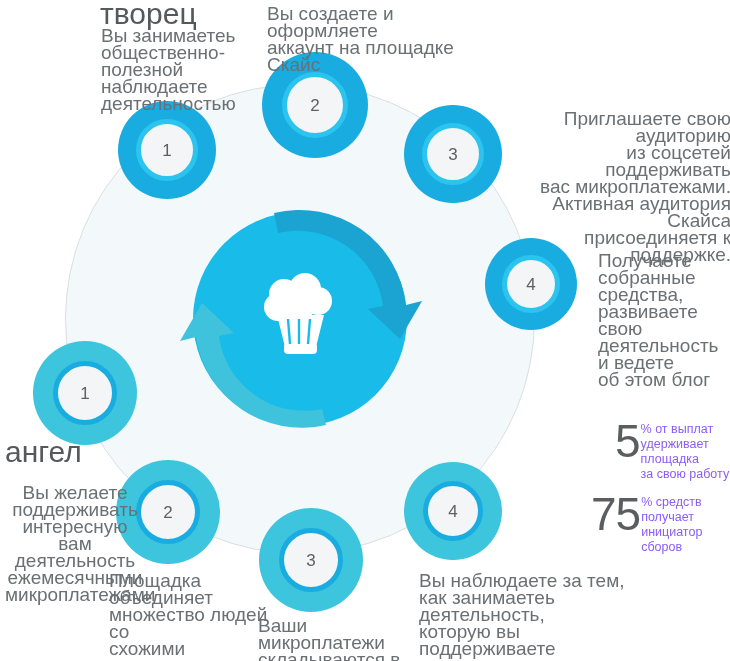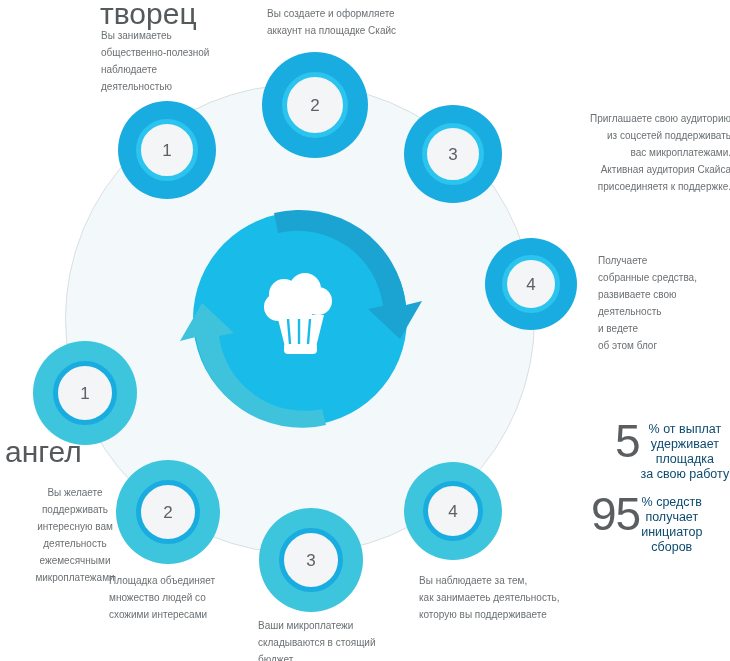--- a/index.html
+++ b/index.html
@@ -66,21 +66,21 @@
   .token.top { background: #19ace0; }
   .token.top .inner { border: 5px solid #2bc4ef; }
   
   .token.bot { background: #3cc5dd; }
   .token.bot .inner { border: 5px solid #19ace0; }
 
   
   .txt {
     position: absolute;
     color: #6b7074;
-    font-size: 10px;
+    font-size: 19px;
     line-height: 17px;
     white-space: pre-line;
   }
   .heading {
     position: absolute;
     color: #55595c;
     font-size: 30px;
     line-height: 24px;
     font-weight: 400;
   }
@@ -92,27 +92,26 @@
     align-items: flex-start;
   }
   .stat .num {
     color: #5a5e61;
     font-size: 46px;
     line-height: 40px;
     font-weight: 400;
     letter-spacing: -1px;
   }
   .stat .stxt {
-    color: #0c4a6e;
+    color: #8b5cf6;
     font-size: 12.5px;
     line-height: 15px;
     white-space: pre-line;
     padding-left: 1px;
     padding-top: 1px;
-    text-align: center;
   }
 </style>
 </head>
 <body>
 
 <div id="stage">
 
   <div class="bg-circle"></div>
 
   <div class="cycle">
@@ -254,20 +253,20 @@
 
   <div class="stat" style="left:615px; top:421px;">
     <div class="num">5</div>
     <div class="stxt">% от выплат
 удерживает
    площадка
    за свою работу</div>
   </div>
 
   <div class="stat" style="left:591px; top:494px;">
-    <div class="num">95</div>
+    <div class="num">75</div>
     <div class="stxt">% средств
 получает
 инициатор
 сборов</div>
   </div>
 
 </div>
 
 </body></html>

